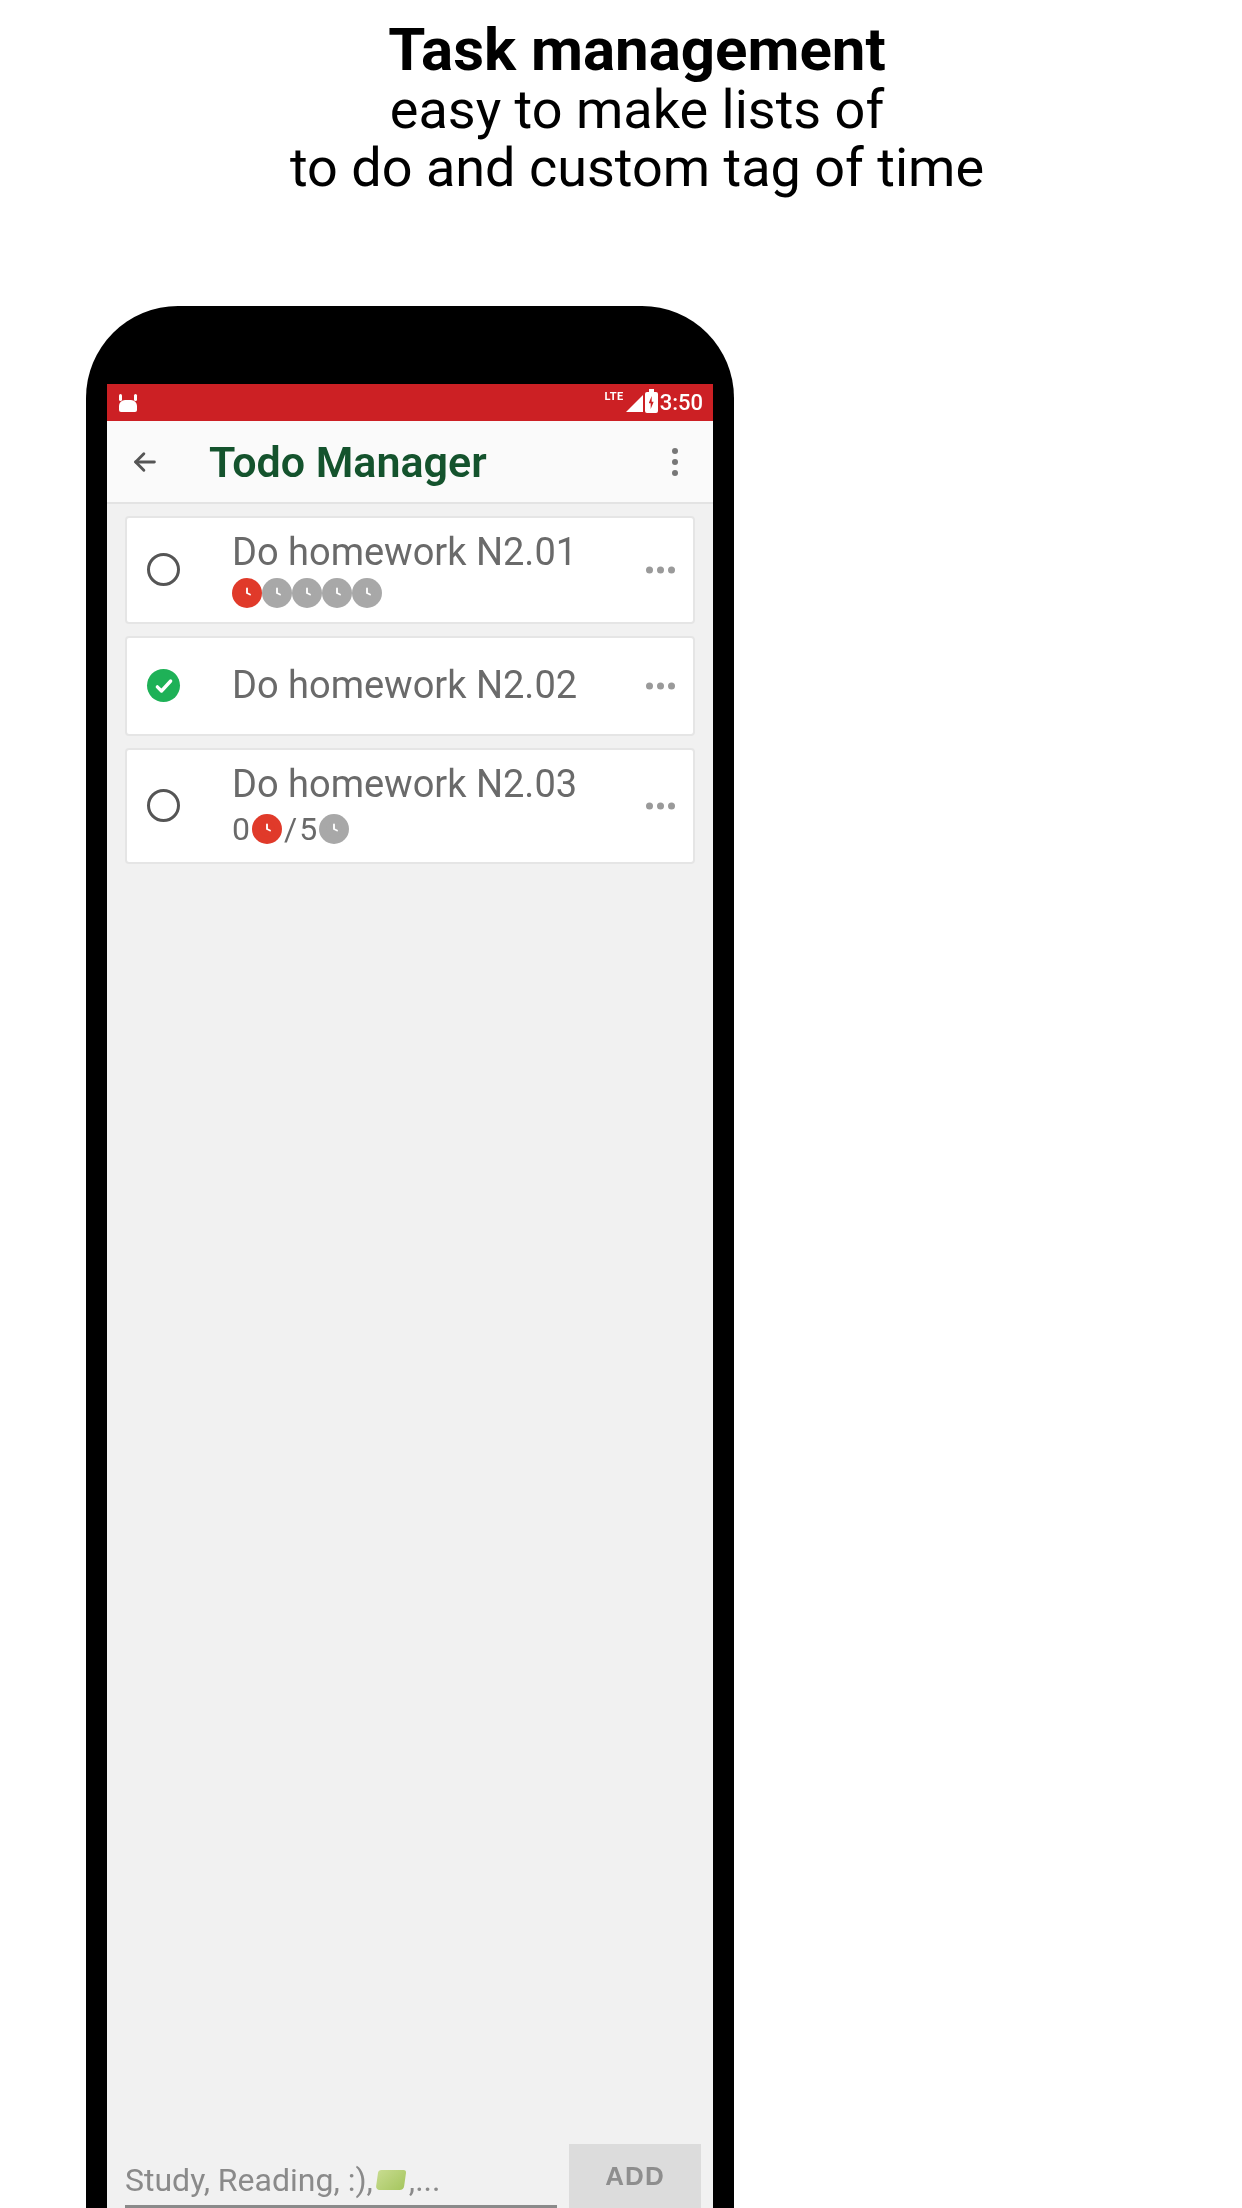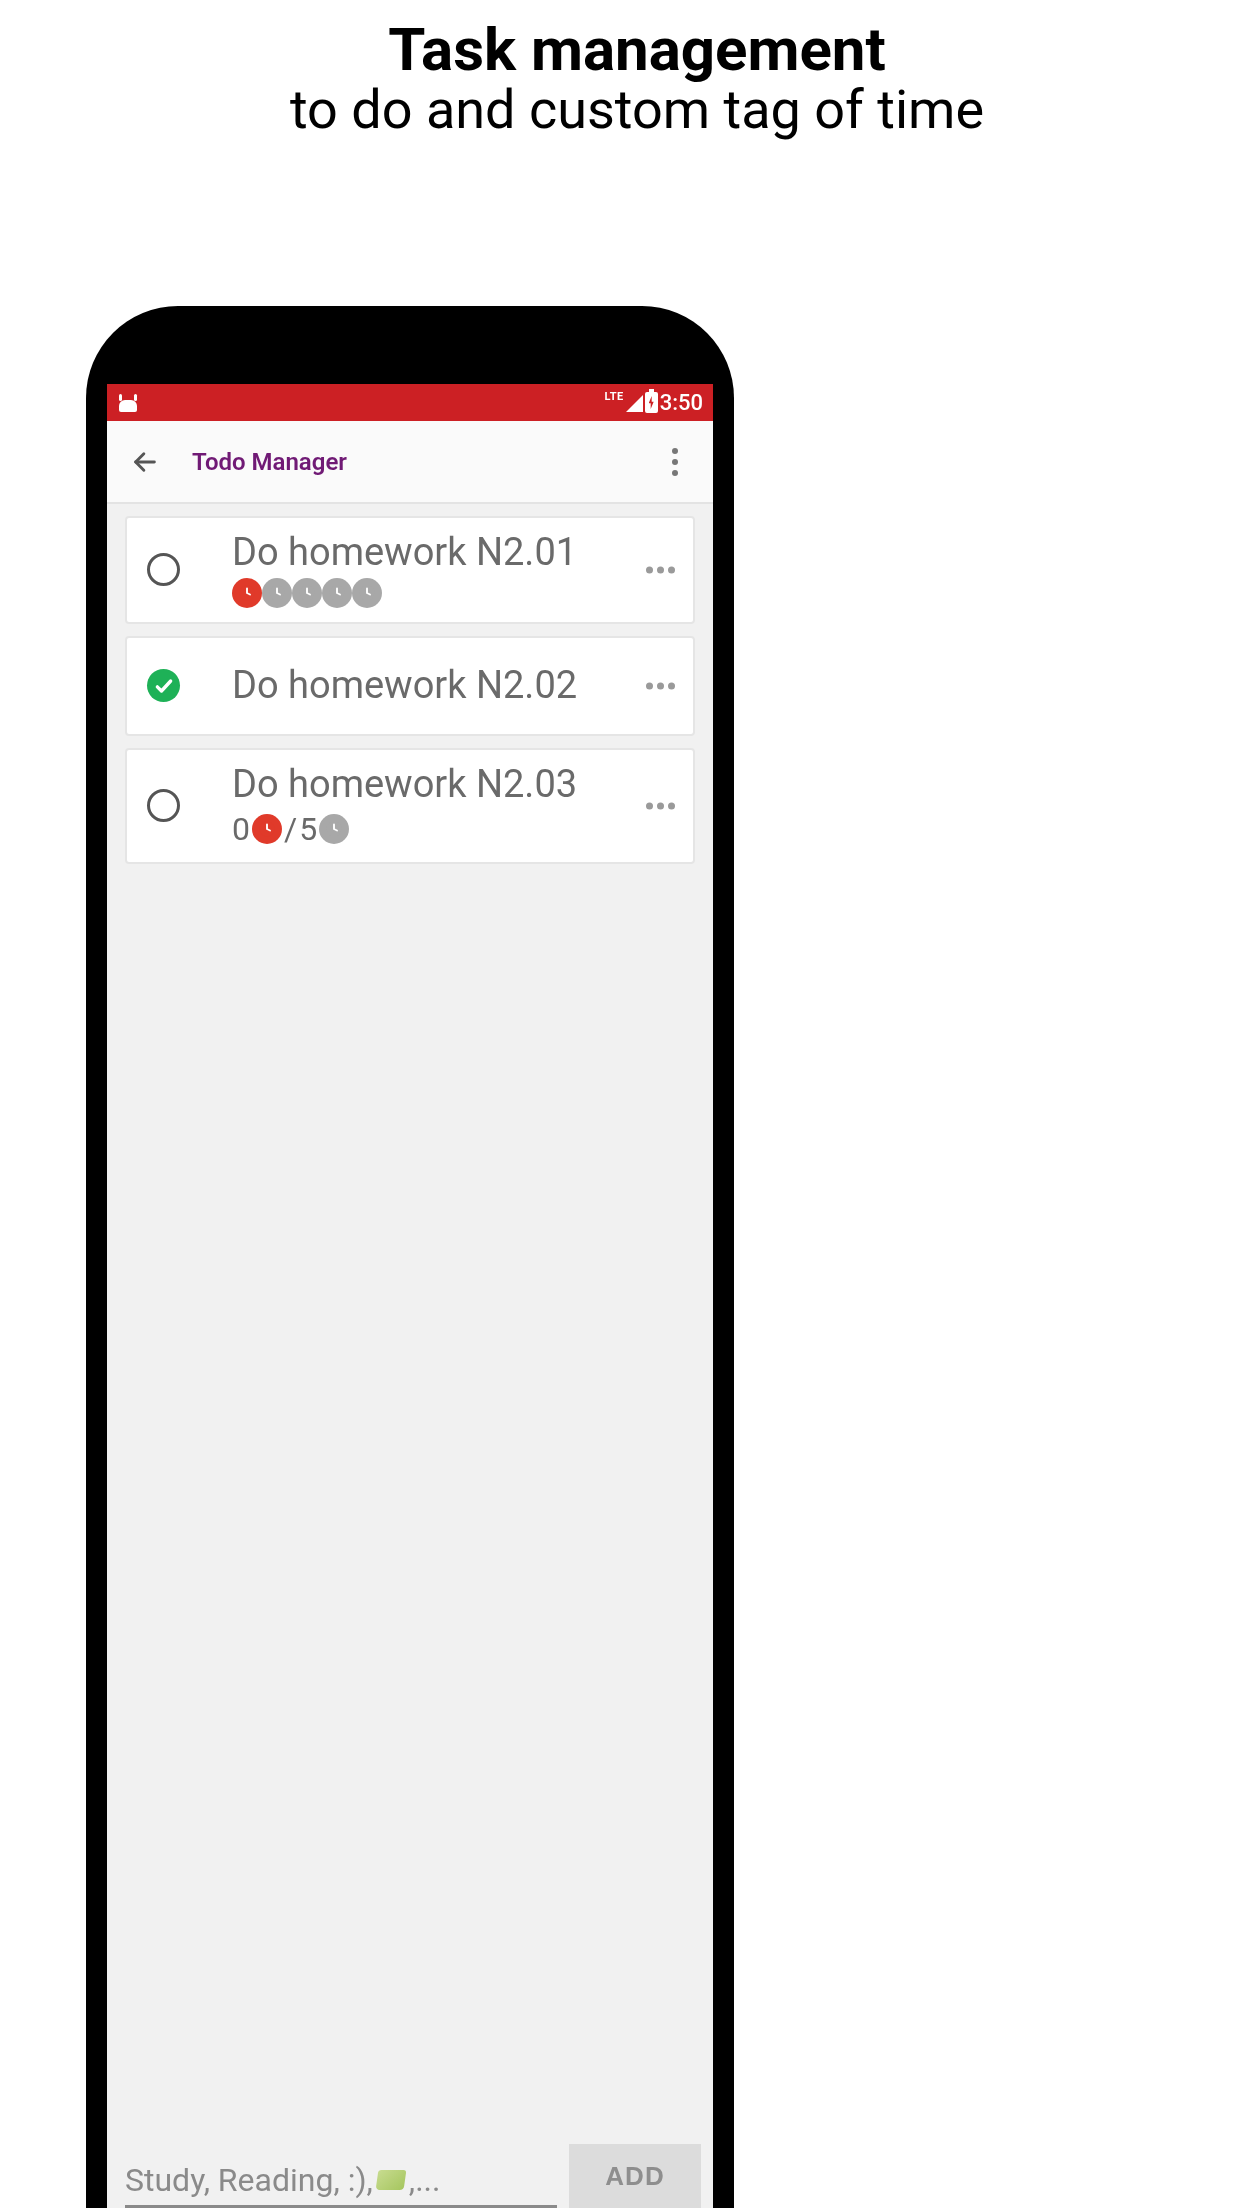--- a/index.html
+++ b/index.html
@@ -116,24 +116,24 @@
     border-bottom: 2px solid #e3e3e3;
     position: relative;
   }
   .back-arrow {
     width: 40px; height: 40px;
     display: flex; align-items: center; justify-content: center;
     color: #555;
   }
   .back-arrow svg { width: 28px; height: 28px; }
   .app-title {
-    font-size: 24px;
+    font-size: 43px;
     font-weight: 600;
-    color: #701a75;
-    margin-left: 27px;
+    color: #14532d;
+    margin-left: 44px;
   }
   .overflow-menu {
     position: absolute;
     right: 18px;
     top: 50%;
     transform: translateY(-50%);
     width: 40px; height: 40px;
     display: flex; flex-direction: column;
     align-items: center; justify-content: center;
     gap: 5px;
@@ -262,20 +262,21 @@
     align-items: center;
     justify-content: center;
     margin-bottom: 0;
   }
 </style>
 </head>
 <body>
 
 <div class="promo-header">
   <div class="promo-title">Task management</div>
+  <div class="promo-sub">easy to make lists of</div>
   <div class="promo-sub">to do and custom tag of time</div>
 </div>
 
 <div class="device-frame">
   <div class="screen">
 
     <div class="status-bar">
       <div class="status-left">
         <div class="android-icon"></div>
       </div>

